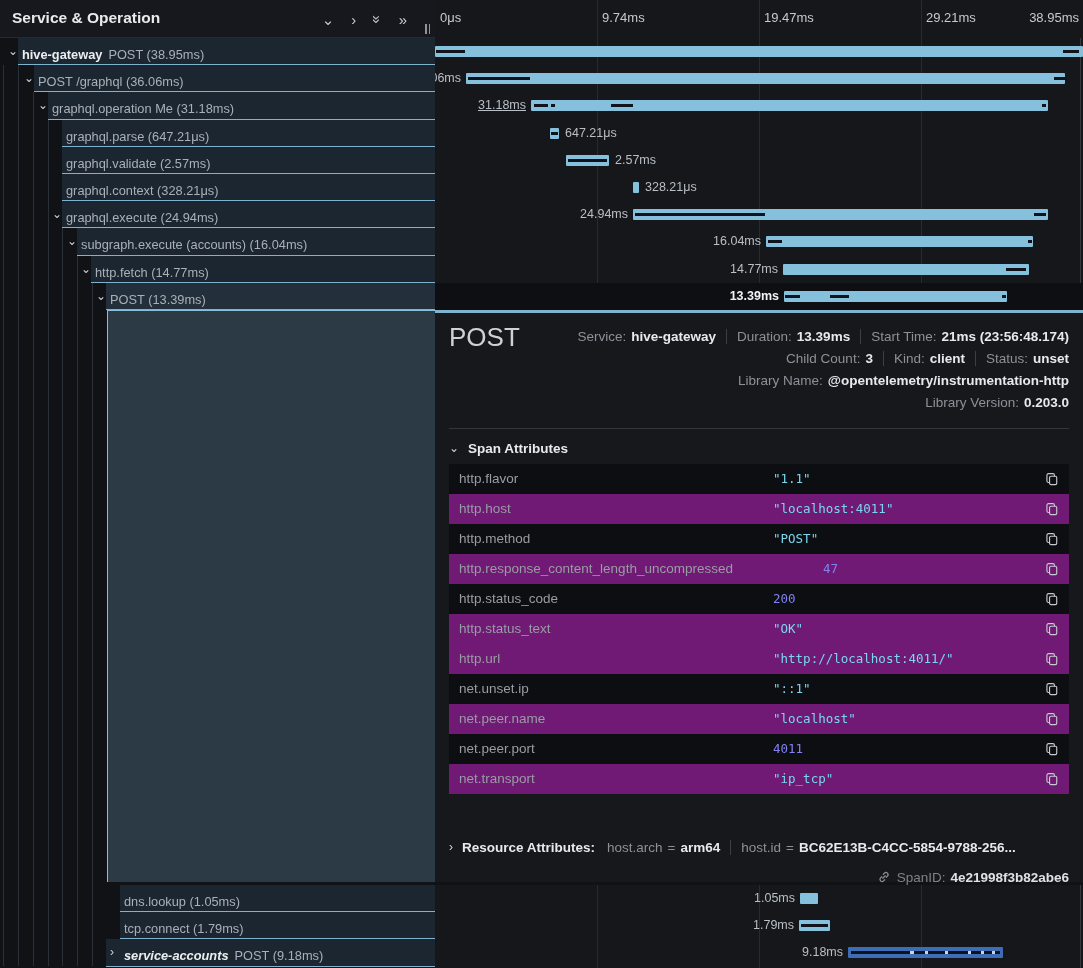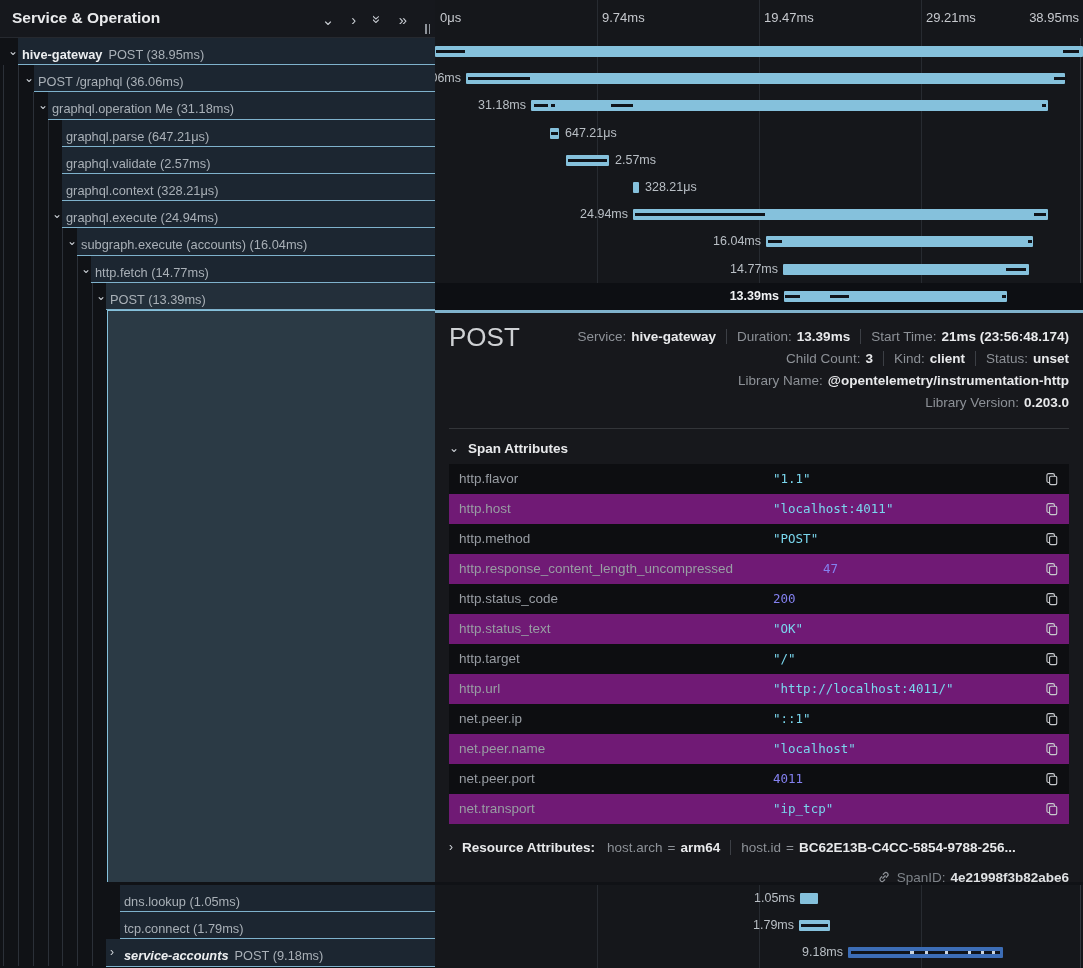--- a/index.html
+++ b/index.html
@@ -201,21 +201,21 @@
         </div>
         <div class="blabel" style="right: 622px;">36.06ms</div>
       </div>
       <div class="srow" style="top: 54.4px;">
         <div class="bar" style="left: 96px; width: 517px;">
           <div class="notch" style="left: 3px; width: 14px;"></div>
           <div class="notch" style="left: 20px; width: 4px;"></div>
           <div class="notch" style="left: 80px; width: 22px;"></div>
           <div class="notch" style="left: 511px; width: 4px;"></div>
         </div>
-        <div class="blabel" style="right: 557px;">31.18ms</div>
+        <div class="blabel" style="right: 557px; text-decoration: underline;">31.18ms</div>
       </div>
       <div class="srow" style="top: 81.6px;">
         <div class="bar" style="left: 115px; width: 9px;">
           <div class="notch" style="left: 1px; width: 7px;"></div>
         </div>
         <div class="blabel" style="left: 130px;">647.21μs</div>
       </div>
       <div class="srow" style="top: 108.8px;">
         <div class="bar" style="left: 131px; width: 43px;">
           <div class="notch" style="left: 2px; width: 39px;"></div>
@@ -376,42 +376,32 @@
         <div class="arow even">
           <span class="akey">http.status_text</span>
           <span class="aval str">"OK"</span>
           <span class="copy-btn">
             <svg width="14" height="14" viewBox="0 0 16 16" fill="none" stroke="#c6c9cd" stroke-width="1.3" stroke-linejoin="round">
               <rect x="5.2" y="4.8" width="8.2" height="9.6" rx="1.6"></rect>
               <path d="M10.8 4.8 v-1.2 a1.8 1.8 0 0 0 -1.8 -1.8 h-5 a1.8 1.8 0 0 0 -1.8 1.8 v6.6 a1.8 1.8 0 0 0 1.8 1.8 h1.2"></path>
             </svg>
           </span>
         </div>
-        <div class="arow odd">
-          <span class="akey">http.target</span>
-          <span class="aval str">"/"</span>
-          <span class="copy-btn">
-            <svg width="14" height="14" viewBox="0 0 16 16" fill="none" stroke="#c6c9cd" stroke-width="1.3" stroke-linejoin="round">
-              <rect x="5.2" y="4.8" width="8.2" height="9.6" rx="1.6"></rect>
-              <path d="M10.8 4.8 v-1.2 a1.8 1.8 0 0 0 -1.8 -1.8 h-5 a1.8 1.8 0 0 0 -1.8 1.8 v6.6 a1.8 1.8 0 0 0 1.8 1.8 h1.2"></path>
-            </svg>
-          </span>
-        </div>
         <div class="arow even">
           <span class="akey">http.url</span>
           <span class="aval str">"http://localhost:4011/"</span>
           <span class="copy-btn">
             <svg width="14" height="14" viewBox="0 0 16 16" fill="none" stroke="#c6c9cd" stroke-width="1.3" stroke-linejoin="round">
               <rect x="5.2" y="4.8" width="8.2" height="9.6" rx="1.6"></rect>
               <path d="M10.8 4.8 v-1.2 a1.8 1.8 0 0 0 -1.8 -1.8 h-5 a1.8 1.8 0 0 0 -1.8 1.8 v6.6 a1.8 1.8 0 0 0 1.8 1.8 h1.2"></path>
             </svg>
           </span>
         </div>
         <div class="arow odd">
-          <span class="akey">net.peer.ip</span>
+          <span class="akey">net.unset.ip</span>
           <span class="aval str">"::1"</span>
           <span class="copy-btn">
             <svg width="14" height="14" viewBox="0 0 16 16" fill="none" stroke="#c6c9cd" stroke-width="1.3" stroke-linejoin="round">
               <rect x="5.2" y="4.8" width="8.2" height="9.6" rx="1.6"></rect>
               <path d="M10.8 4.8 v-1.2 a1.8 1.8 0 0 0 -1.8 -1.8 h-5 a1.8 1.8 0 0 0 -1.8 1.8 v6.6 a1.8 1.8 0 0 0 1.8 1.8 h1.2"></path>
             </svg>
           </span>
         </div>
         <div class="arow even">
           <span class="akey">net.peer.name</span>

